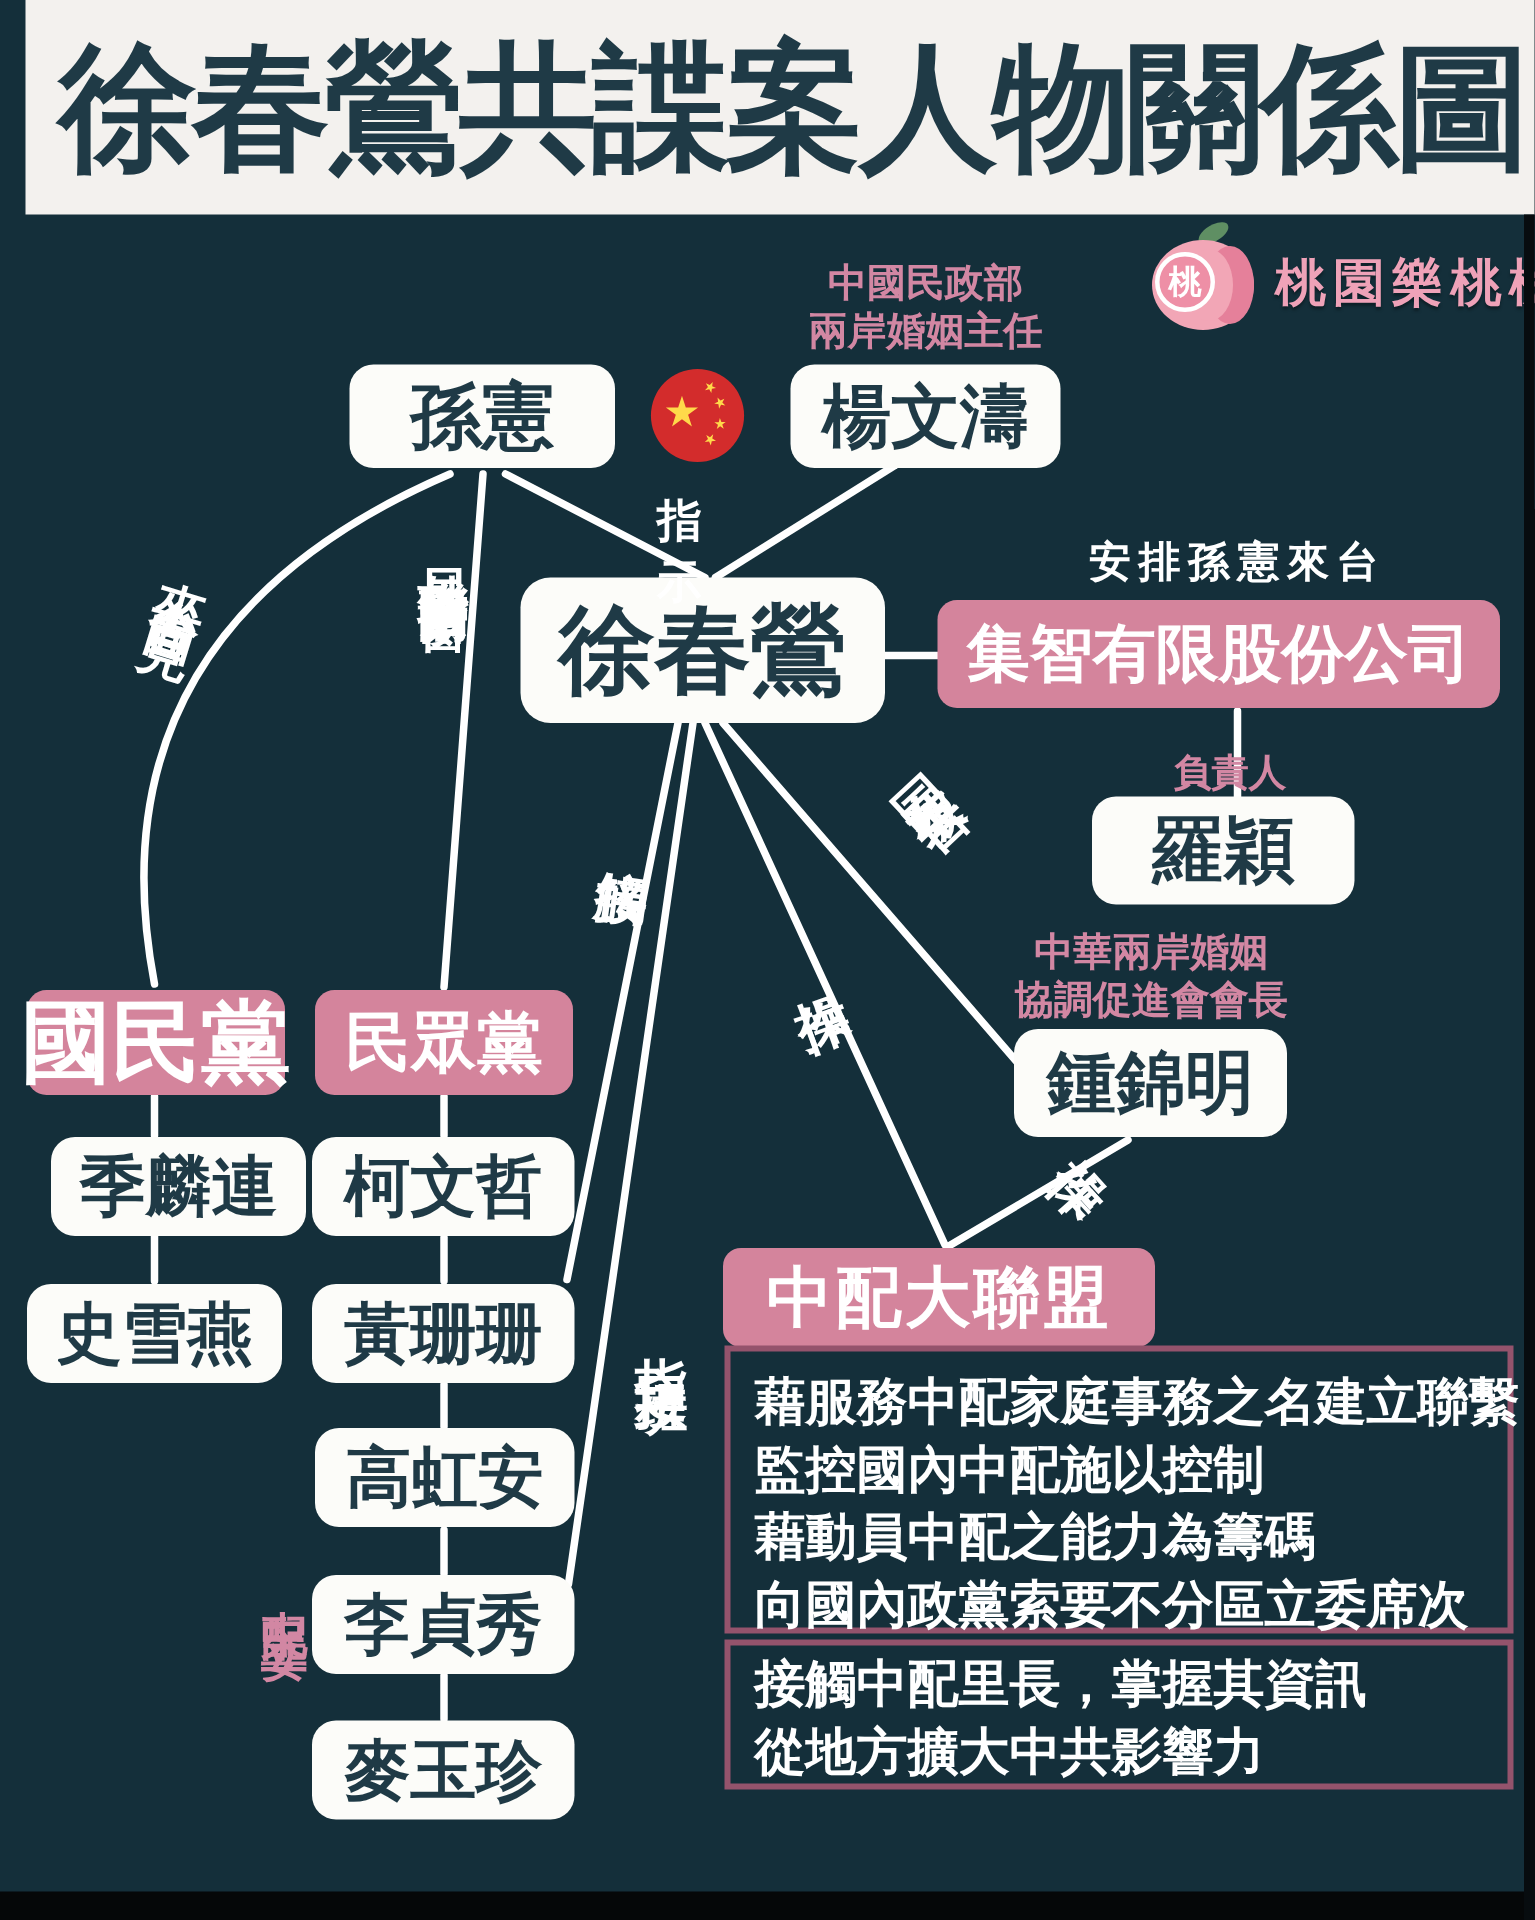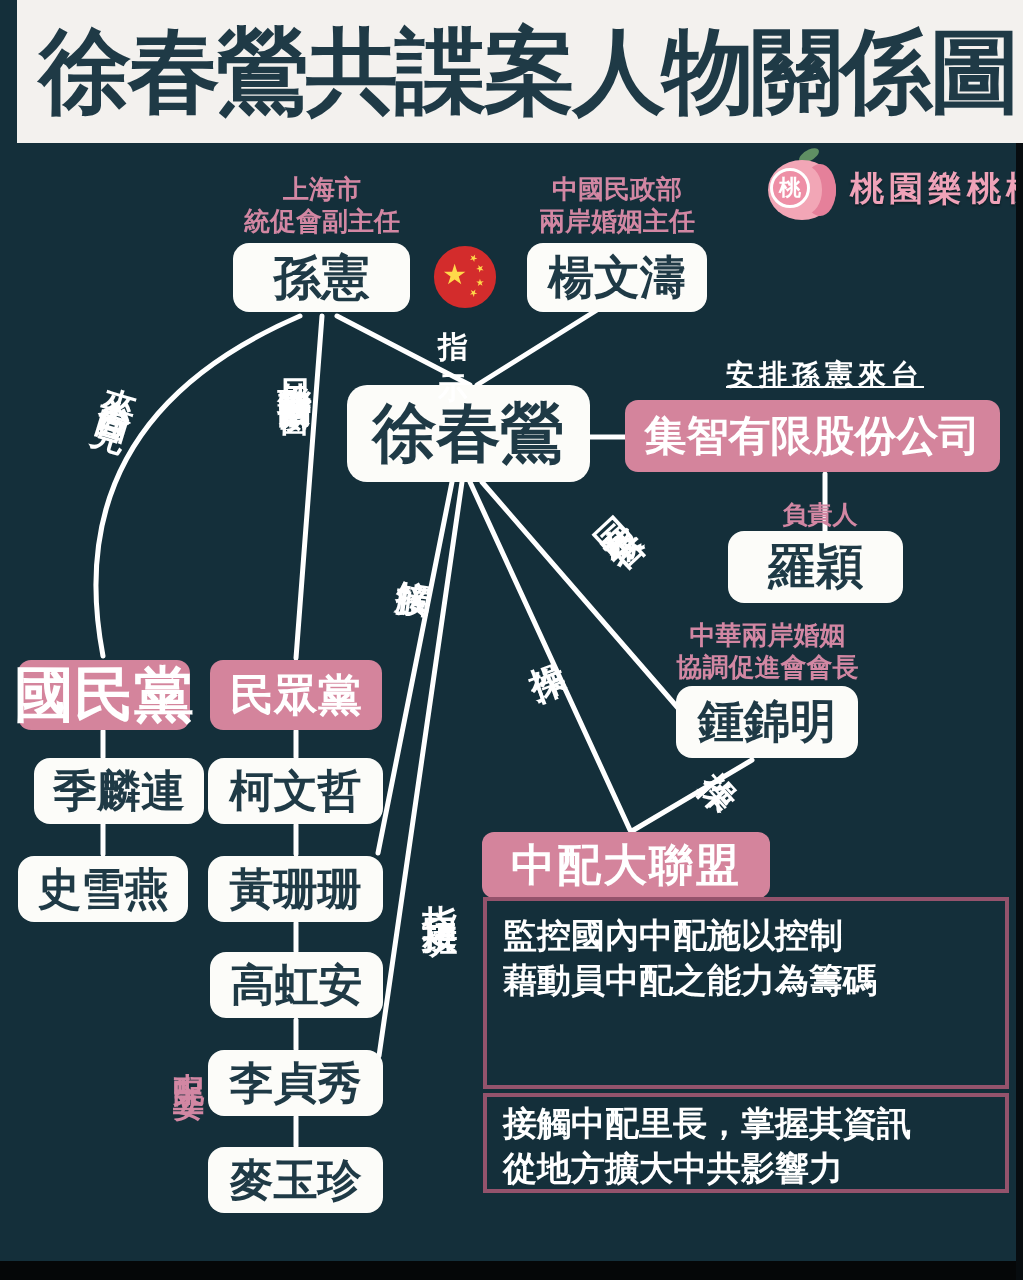--- a/index.html
+++ b/index.html
@@ -98,33 +98,31 @@
       <path id="st" d="M0,-10 L2.25,-3.09 L9.51,-3.09 L3.63,1.18 L5.88,8.09 L0,3.82 L-5.88,8.09 L-3.63,1.18 L-9.51,-3.09 L-2.25,-3.09 Z"></path>
     </defs>
     <circle cx="34" cy="34" r="33" fill="#d32c2c"></circle>
     <use href="#st" transform="translate(23,32) scale(1.2)" fill="#ffd94a"></use>
     <use href="#st" transform="translate(43,14) scale(0.42) rotate(25)" fill="#ffd94a"></use>
     <use href="#st" transform="translate(50,25) scale(0.42) rotate(46)" fill="#ffd94a"></use>
     <use href="#st" transform="translate(50,40) scale(0.42) rotate(70)" fill="#ffd94a"></use>
     <use href="#st" transform="translate(43,51) scale(0.42) rotate(30)" fill="#ffd94a"></use>
   </svg>
 
-  <div class="role" style="left:207px;top:174px;width:230px;">上海市
-統促會副主任</div>
   <div class="role" style="left:502px;top:174px;width:230px;">中國民政部
 兩岸婚姻主任</div>
   <div class="role" style="left:740px;top:500px;width:160px;font-size:25px;">負責人</div>
   <div class="role" style="left:650px;top:620px;width:235px;">中華兩岸婚姻
 協調促進會會長</div>
 
   <div class="wnode" style="left:233px;top:243px;width:177px;height:69px;font-size:48px;">孫憲</div>
   <div class="wnode" style="left:347px;top:385px;width:243px;height:97px;font-size:64px;border-radius:20px;">徐春鶯</div>
   <div class="wnode" style="left:527px;top:243px;width:180px;height:69px;font-size:46px;">楊文濤</div>
 
-  <div class="elabel" style="left:690px;top:356px;width:270px;font-size:28px;letter-spacing:5px;text-align:center;text-decoration:underline;">安排孫憲來台</div>
+  <div class="elabel" style="left:690px;top:356px;width:270px;font-size:28px;letter-spacing:5px;text-align:center;">安排孫憲來台</div>
   <div class="pnode" style="left:625px;top:400px;width:375px;height:72px;font-size:42px;">集智有限股份公司</div>
 
   <div class="wnode" style="left:728px;top:531px;width:175px;height:72px;font-size:48px;">羅穎</div>
   <div class="wnode" style="left:676px;top:686px;width:182px;height:72px;font-size:46px;">鍾錦明</div>
 
   <div class="pnode" style="left:18px;top:660px;width:172px;height:70px;font-size:60px;">國民黨</div>
   <div class="pnode" style="left:210px;top:660px;width:172px;height:70px;font-size:44px;">民眾黨</div>
 
   <div class="wnode" style="left:18px;top:758px;width:170px;height:66px;font-size:44px;margin-left:16px;">季麟連</div>
   <div class="wnode" style="left:18px;top:856px;width:170px;height:66px;font-size:44px;">史雪燕</div>
@@ -140,22 +138,24 @@
   <div class="elabel vtext" style="left:272px;top:352px;font-size:34px;letter-spacing:4px;">另外聯繫的窗口？</div>
   <div class="elabel vtext" style="left:396px;top:552px;font-size:35px;letter-spacing:3px;transform:rotate(8deg);transform-origin:top center;">接觸</div>
   <div class="elabel vtext" style="left:560px;top:505px;font-size:35px;letter-spacing:5px;transform:rotate(-43deg);transform-origin:top center;">同案被告</div>
   <div class="elabel vtext" style="left:508px;top:640px;font-size:35px;letter-spacing:3px;transform:rotate(-20deg);transform-origin:top center;">操作</div>
   <div class="elabel vtext" style="left:728px;top:762px;font-size:35px;letter-spacing:3px;transform:rotate(48deg);transform-origin:top center;">操作</div>
   <div class="elabel vtext" style="left:416px;top:876px;font-size:35px;letter-spacing:6px;">指定接班</div>
   <div class="elabel vtext" style="left:168px;top:1048px;font-size:31px;letter-spacing:5px;color:var(--pinktext);">中配立委</div>
 
   <div class="pnode" style="left:482px;top:832px;width:288px;height:66px;font-size:44px;border-radius:12px;letter-spacing:2px;">中配大聯盟</div>
   <div class="panel" style="left:483px;top:897px;width:526px;height:192px;">
+    <div>藉服務中配家庭事務之名建立聯繫</div>
     <div>監控國內中配施以控制</div>
     <div>藉動員中配之能力為籌碼</div>
+    <div>向國內政黨索要不分區立委席次</div>
   </div>
   <div class="panel" style="left:483px;top:1093px;width:526px;height:100px;padding-top:4px;">
     <div>接觸中配里長，掌握其資訊</div>
     <div>從地方擴大中共影響力</div>
   </div>
 
   <div class="bar-bottom"></div>
   <div class="bar-right"></div>
 </div>
 

